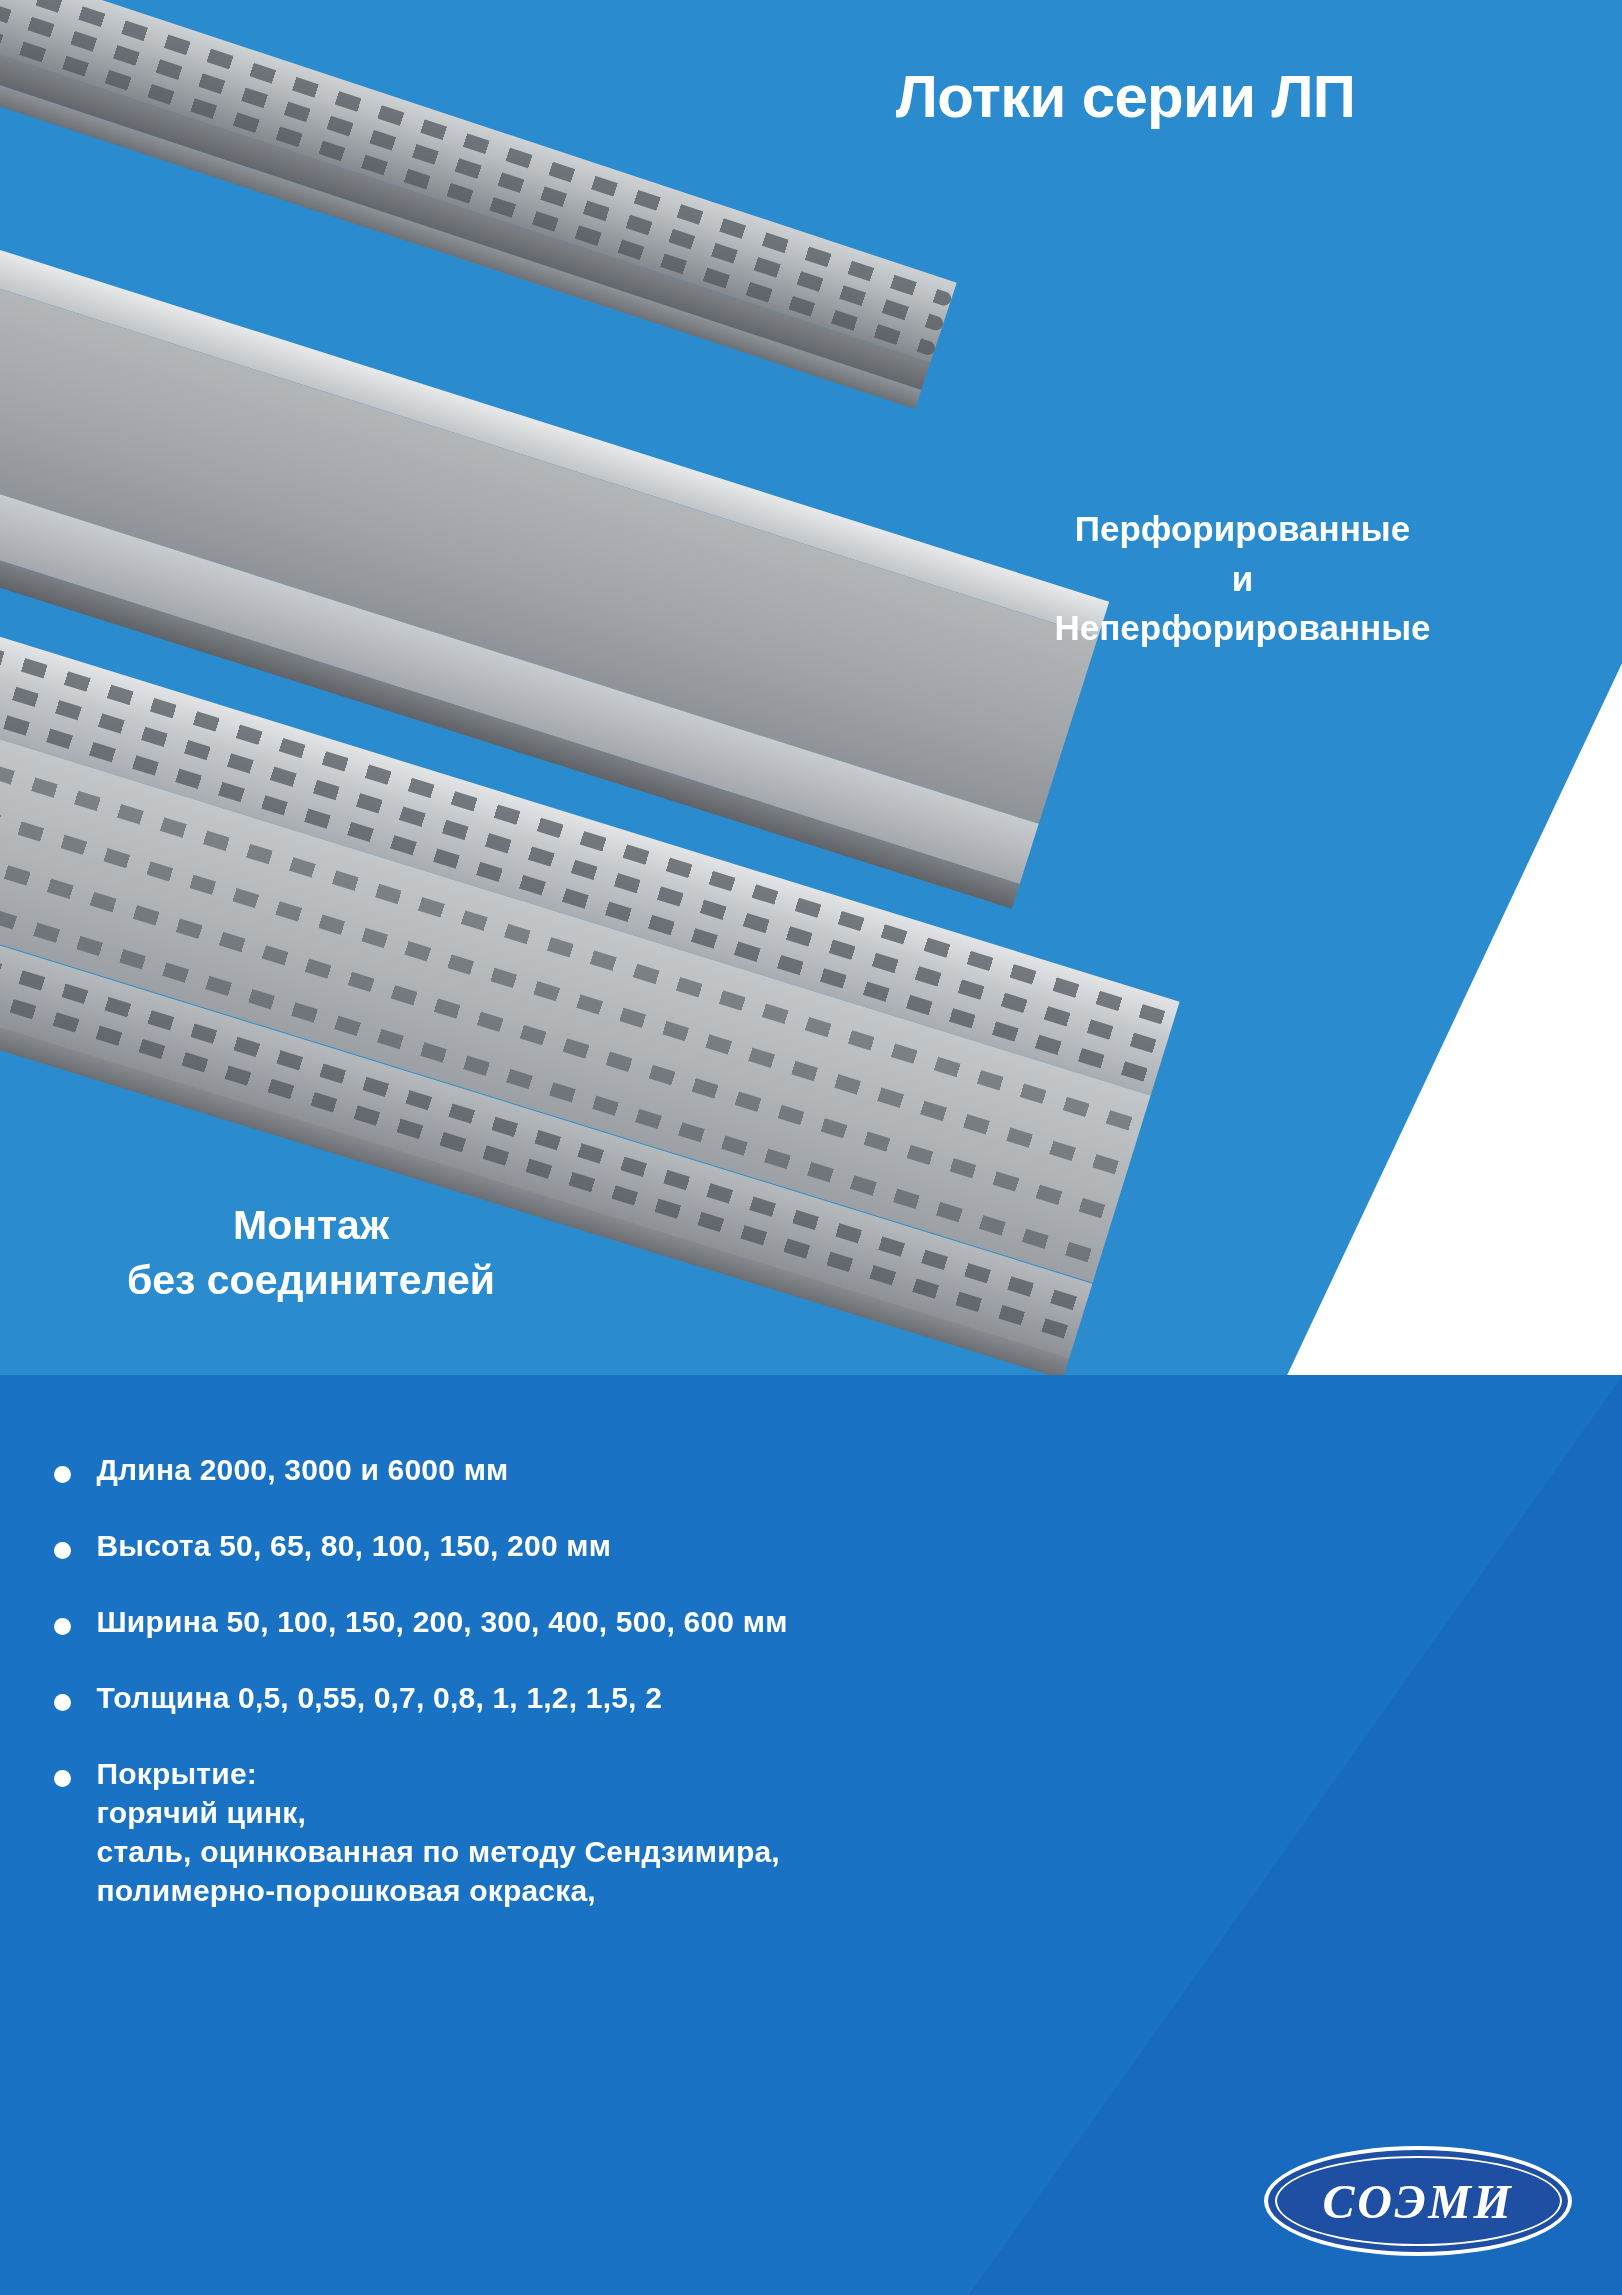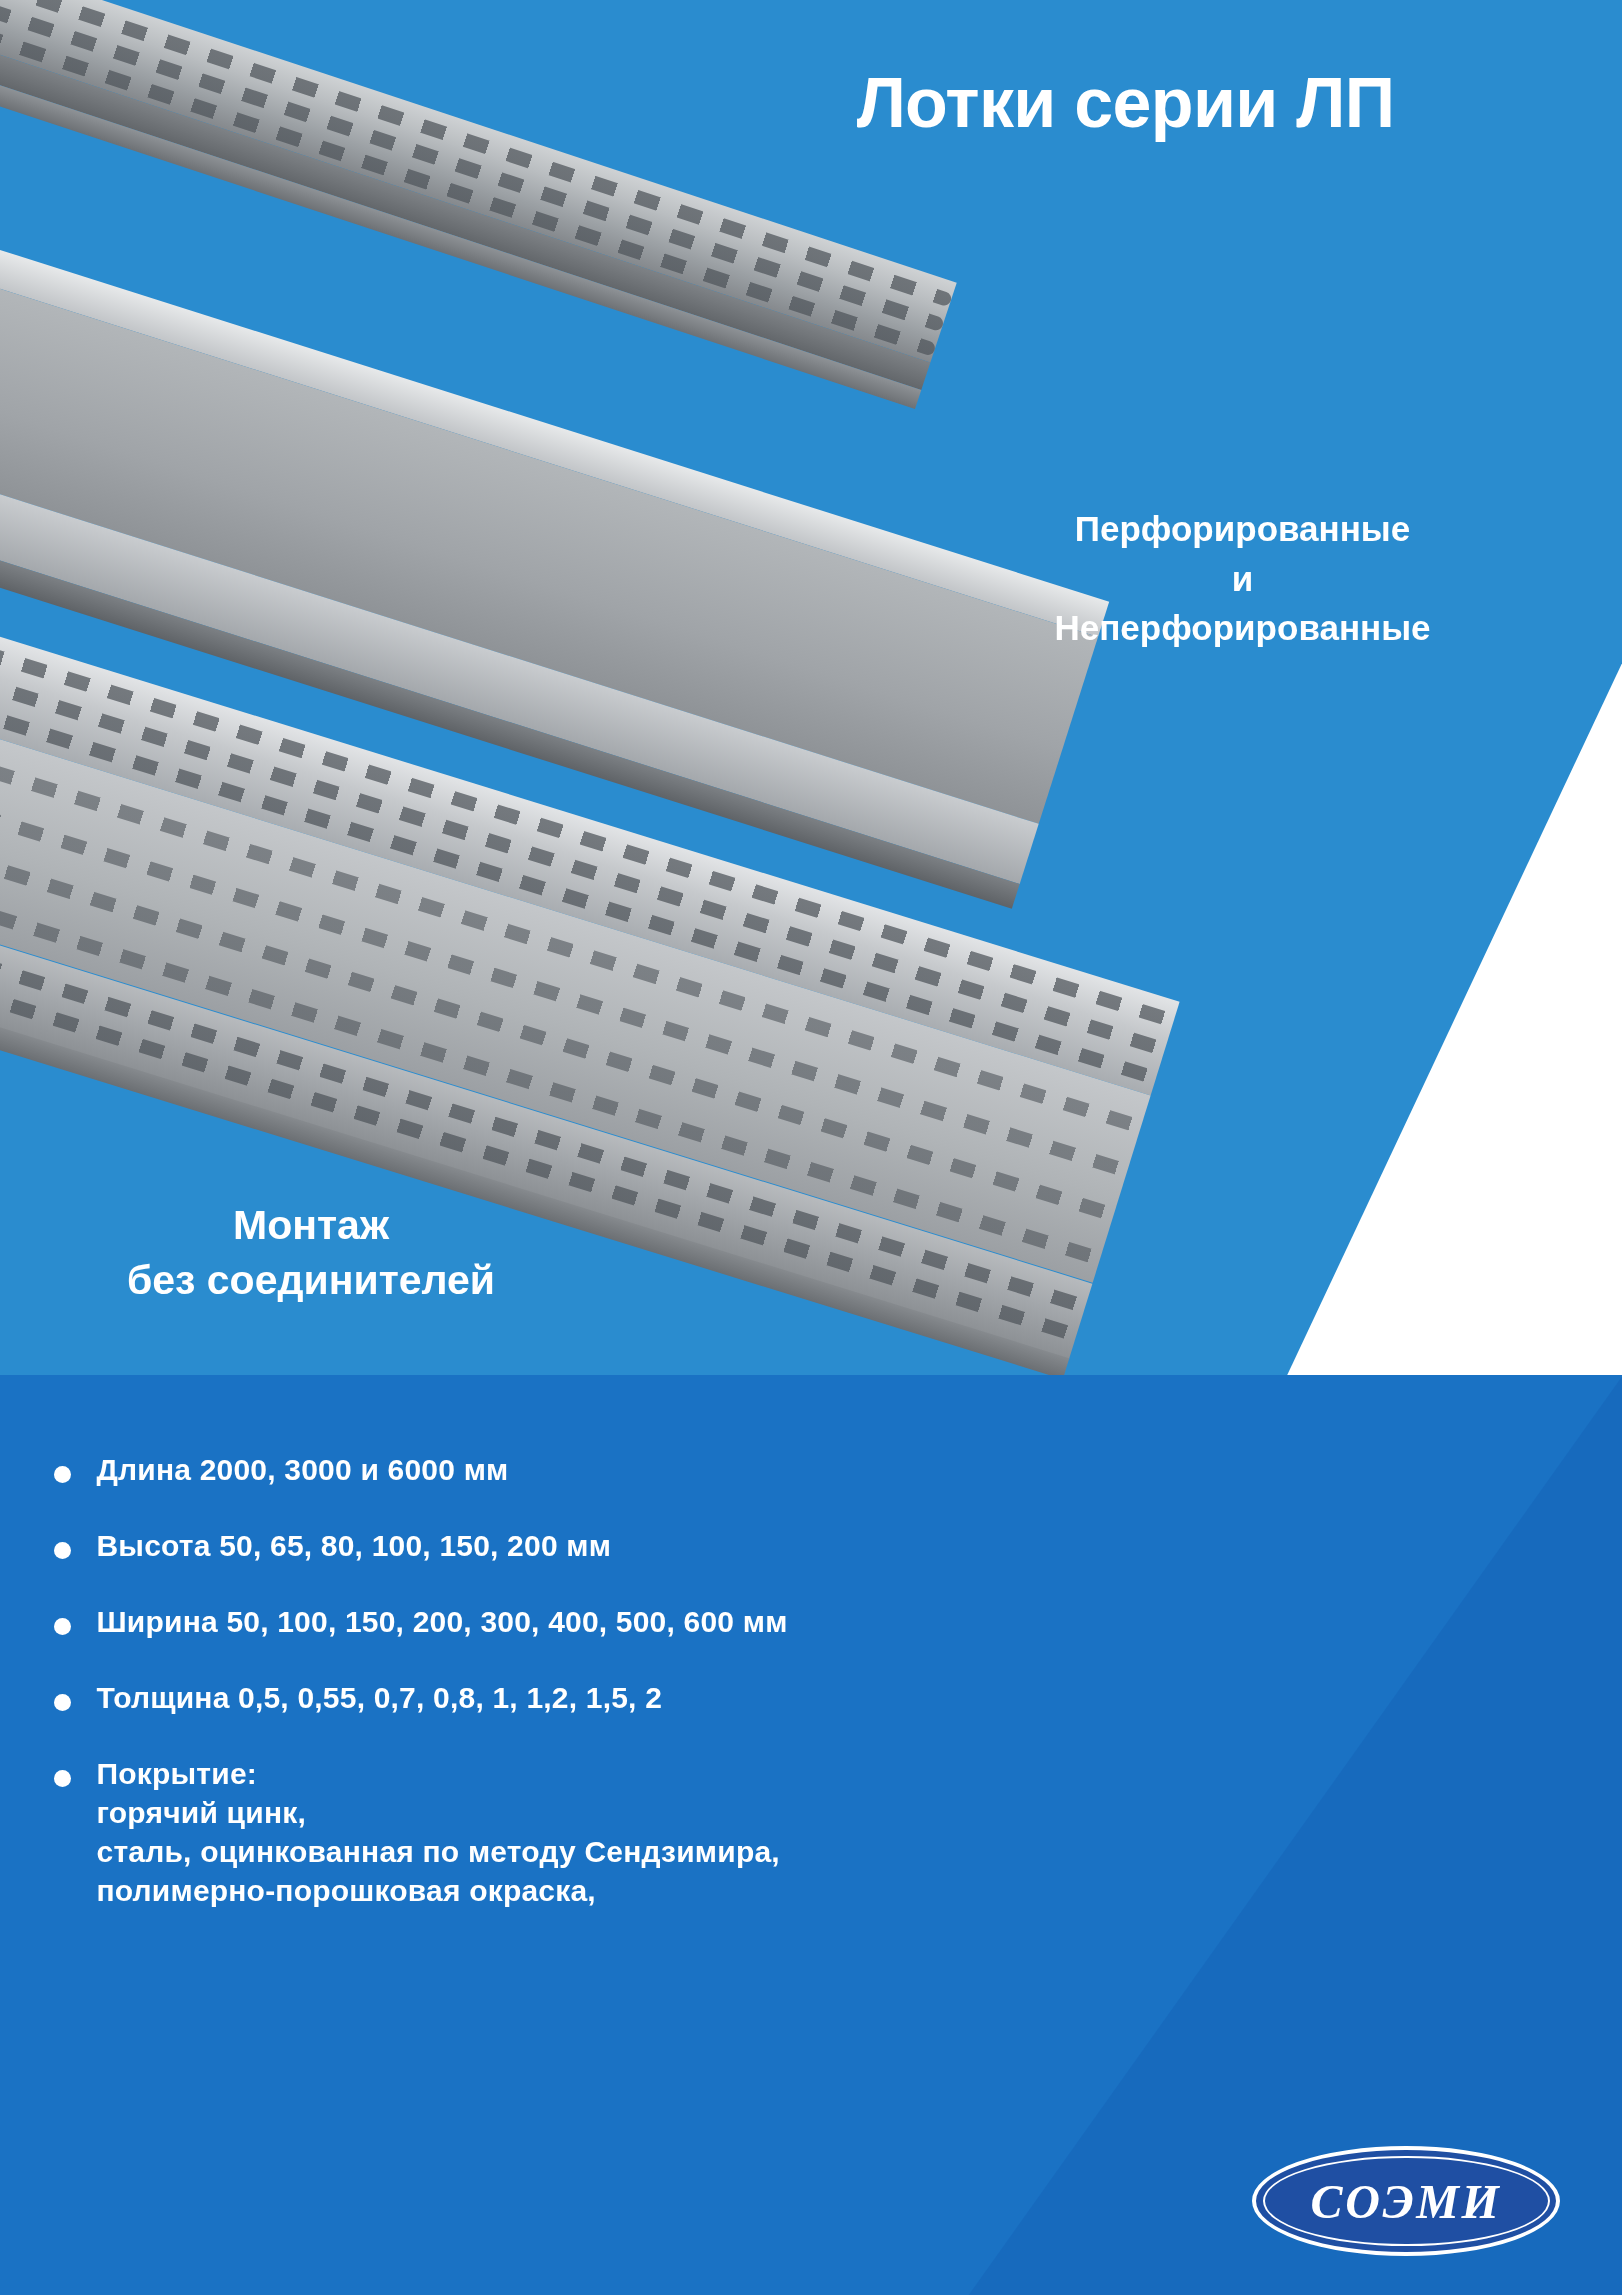--- a/index.html
+++ b/index.html
@@ -56,21 +56,21 @@
   }
 
   
   .title {
     position: absolute;
     right: 59px;
     top: 62px;
     width: 877px;
     text-align: center;
     color: #ffffff;
-    font-size: 70px;
+    font-size: 60px;
     line-height: 1.18;
     font-weight: bold;
     letter-spacing: -0.7px;
   }
 
   .label-perf {
     position: absolute;
     right: 53px;
     top: 504px;
     width: 655px;
@@ -195,21 +195,21 @@
     font-size: 30px;
     font-weight: bold;
     line-height: 1.30;
     letter-spacing: 0.2px;
     white-space: pre-line;
   }
 
   
   .logo {
     position: absolute;
-    right: 63px;
+    right: 51px;
     bottom: 39px;
     width: 308px;
     height: 110px;
   }
   .logo-ellipse-outer {
     position: absolute;
     inset: 0;
     border: 4.6px solid #ffffff;
     border-radius: 50%;
     background: #1f4fa3;

